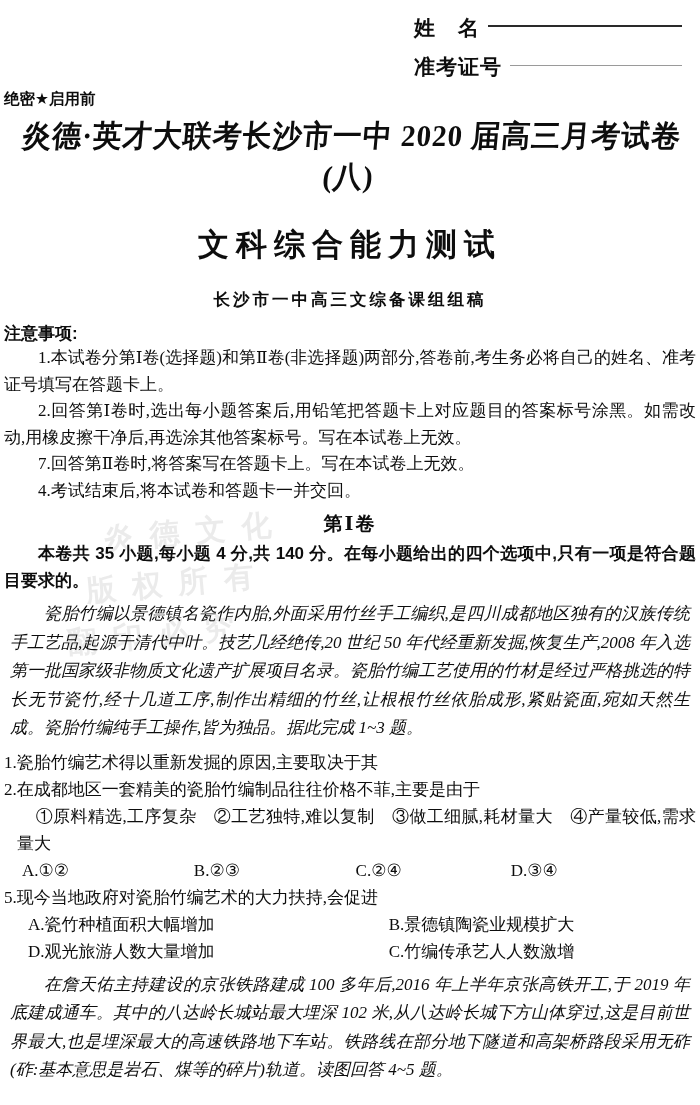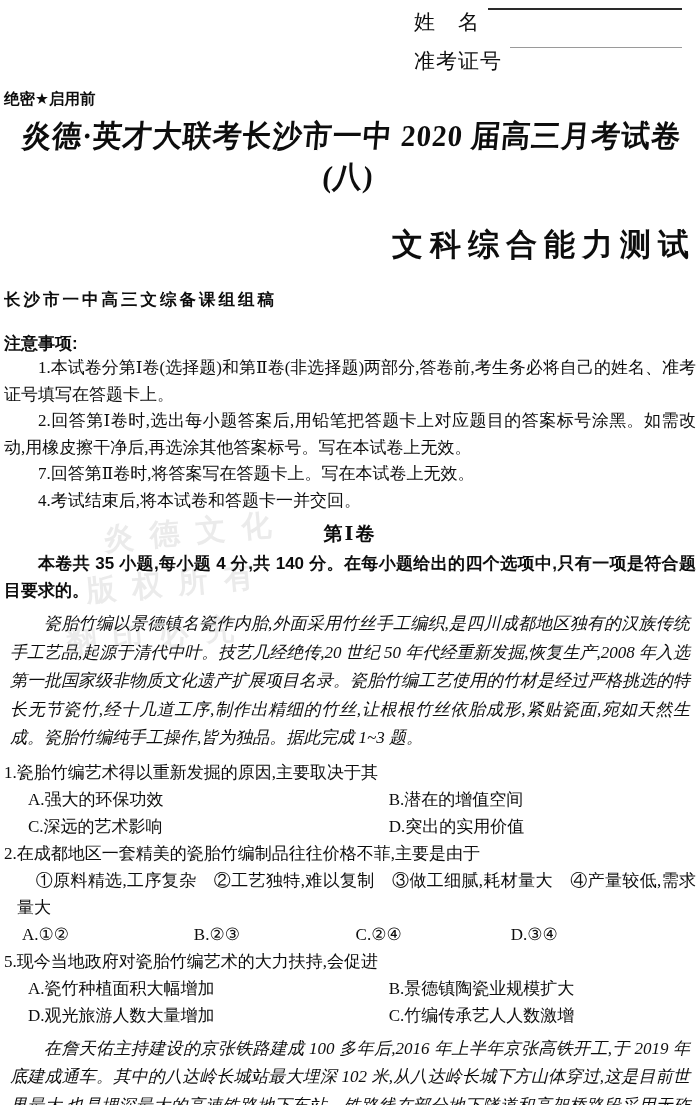--- a/index.html
+++ b/index.html
@@ -16,49 +16,49 @@
     font-family:"Liberation Sans","DejaVu Sans",sans-serif; font-weight:700;
     font-size:30px; letter-spacing:16px; line-height:50px;
     color:rgba(70,70,70,0.11); white-space:nowrap;
   }
   .watermark .wm-l1 { margin-left:46px; }
   .watermark .wm-l2 { margin-left:24px; }
   .watermark .wm-l3 { margin-left:0; }
   .wm-line { display:block; }
   
   .name-block { position:relative; z-index:1; width:268px; margin:8px 14px 0 auto; font-size:21px; }
-  .name-row { display:flex; align-items:flex-start; height:39px; }
+  .name-row { display:flex; align-items:center; height:39px;font-weight:bold; }
   .fill-label { white-space:pre; letter-spacing:1px; }
   .fill-line { flex:1; margin:0 0 3px 8px; }
   .fill-line.dark { border-bottom:2px solid #2a2a2a; }
   .fill-line.light { border-bottom:1.5px solid #9a9a9a; }
   
   .secrecy {
     position:relative; z-index:1; margin-top:3px;
     font-family:"Liberation Sans","DejaVu Sans",sans-serif;
     font-weight:700; font-size:15.5px;
   }
   .series-title {
     position:relative; z-index:1; text-align:center; margin-top:7px;
     font-weight:900; font-size:29px; letter-spacing:1px;
     transform:skewX(-5deg) scaleY(1.04);
   }
   .main-title {
-    position:relative; z-index:1; margin:27px 0 0 0; text-align:right;
+    position:relative; z-index:1; margin:27px 0 0 0; text-align:center;
     font-family:"Liberation Sans","DejaVu Sans",sans-serif;
     font-weight:900; font-size:31px; letter-spacing:7px;
   }
   .subtitle {
-    position:relative; z-index:1; margin-top:23px; text-align:left;
+    position:relative; z-index:1; margin-top:23px; text-align:center;
     font-family:"Liberation Sans","DejaVu Sans",sans-serif;
     font-weight:700; font-size:16.5px; letter-spacing:3px;
   }
   
   .notice-label {
-    position:relative; z-index:1; margin-top:21px;
+    position:relative; z-index:1; margin-top:11px;
     font-family:"Liberation Sans","DejaVu Sans",sans-serif;
     font-weight:700; font-size:17px;
   }
   p.note {
     position:relative; z-index:1; margin:0; font-size:17px; line-height:26.5px;
     text-indent:2em; text-align:justify;
   }
   
   .section-heading {
     position:relative; z-index:1; text-align:center; margin:7px 0 3px 0;
@@ -123,26 +123,20 @@
   <p class="note">2.回答第Ⅰ卷时,选出每小题答案后,用铅笔把答题卡上对应题目的答案标号涂黑。如需改动,用橡皮擦干净后,再选涂其他答案标号。写在本试卷上无效。</p>
   <p class="note">7.回答第Ⅱ卷时,将答案写在答题卡上。写在本试卷上无效。</p>
   <p class="note">4.考试结束后,将本试卷和答题卡一并交回。</p>
 
   <div class="section-heading">第Ⅰ卷</div>
   <p class="instruction">本卷共 35 小题,每小题 4 分,共 140 分。在每小题给出的四个选项中,只有一项是符合题目要求的。</p>
 
   <p class="passage">瓷胎竹编以景德镇名瓷作内胎,外面采用竹丝手工编织,是四川成都地区独有的汉族传统手工艺品,起源于清代中叶。技艺几经绝传,20 世纪 50 年代经重新发掘,恢复生产,2008 年入选第一批国家级非物质文化遗产扩展项目名录。瓷胎竹编工艺使用的竹材是经过严格挑选的特长无节瓷竹,经十几道工序,制作出精细的竹丝,让根根竹丝依胎成形,紧贴瓷面,宛如天然生成。瓷胎竹编纯手工操作,皆为独品。据此完成 1~3 题。</p>
 
   <p class="qstem">1.瓷胎竹编艺术得以重新发掘的原因,主要取决于其</p>
-  <div class="opts2">
-    <span>A.强大的环保功效</span>
-    <span>B.潜在的增值空间</span>
-    <span>C.深远的艺术影响</span>
-    <span>D.突出的实用价值</span>
-  </div>
 
   <p class="qstem">2.在成都地区一套精美的瓷胎竹编制品往往价格不菲,主要是由于</p>
   <p class="subopts">①原料精选,工序复杂　②工艺独特,难以复制　③做工细腻,耗材量大　④产量较低,需求量大</p>
   <div class="opts4">
     <span>A.①②</span>
     <span>B.②③</span>
     <span>C.②④</span>
     <span>D.③④</span>
   </div>
 

